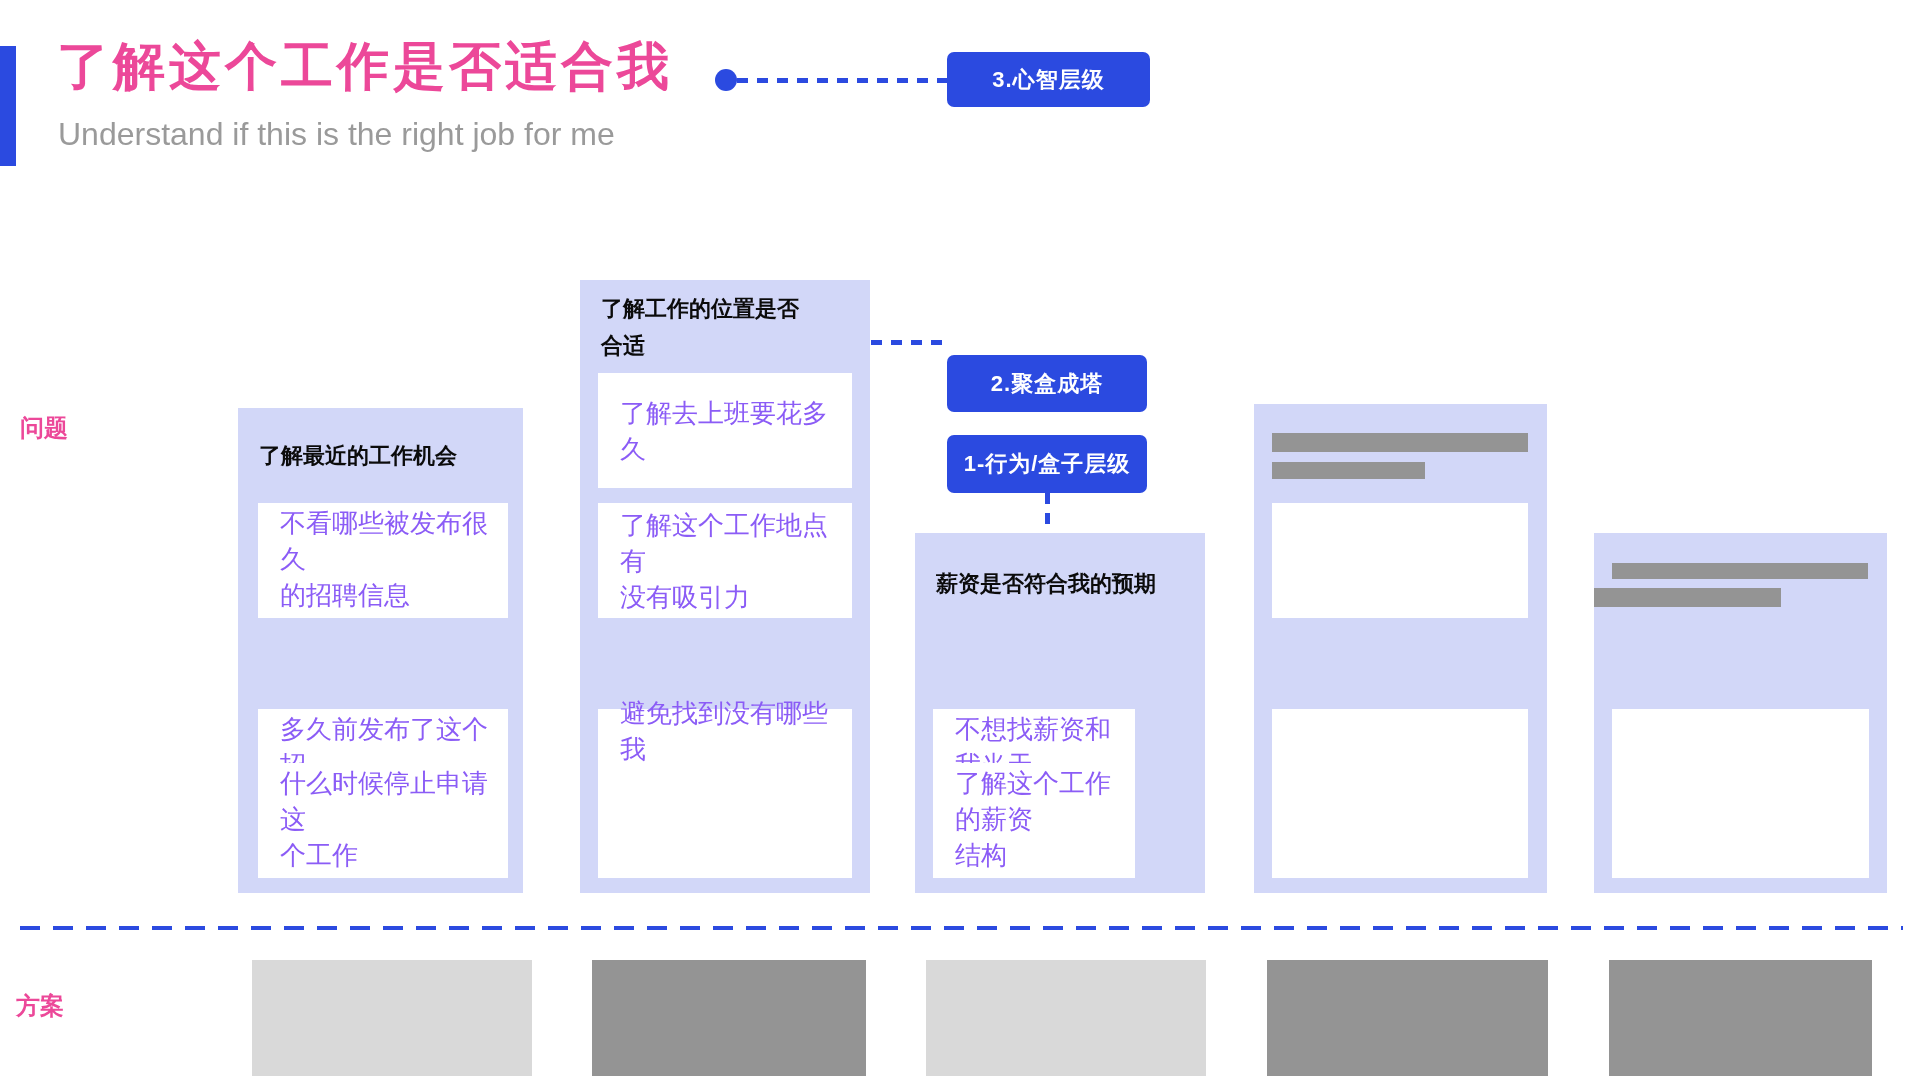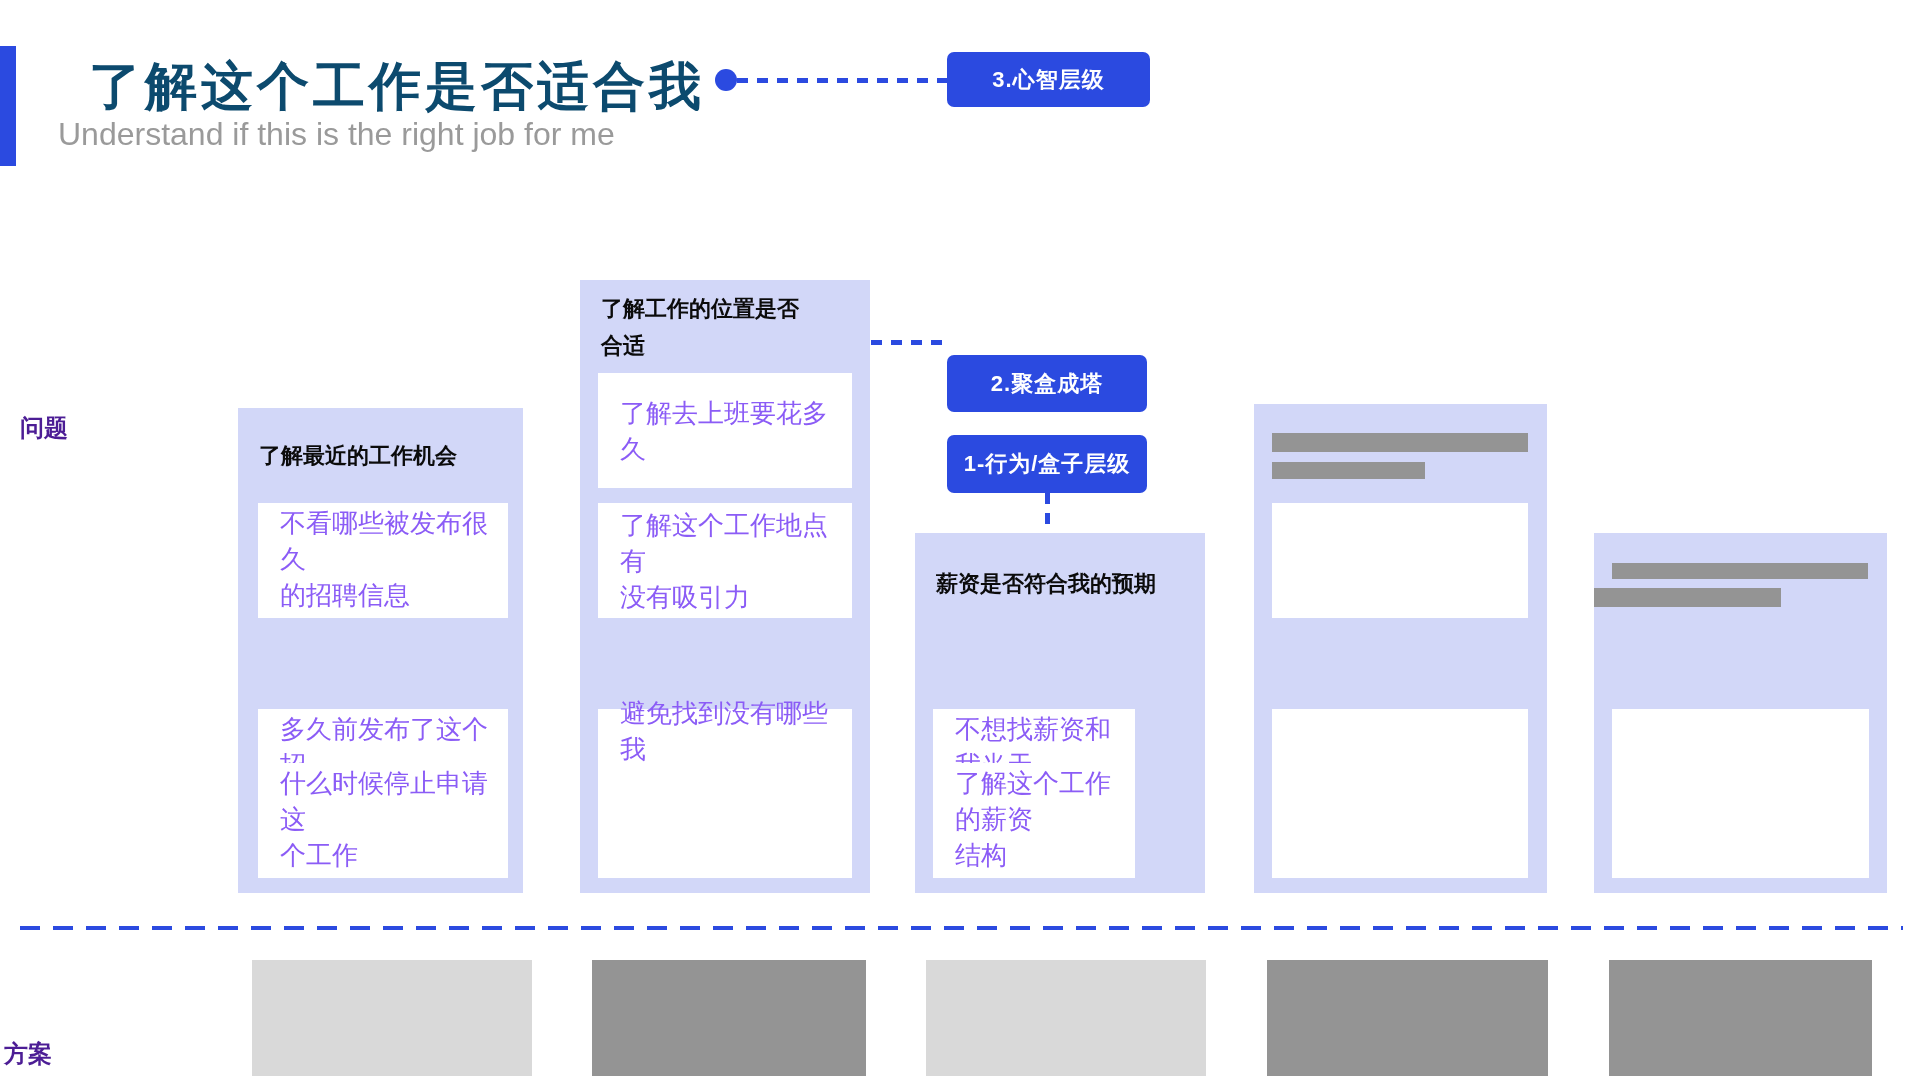--- a/index.html
+++ b/index.html
@@ -2,44 +2,44 @@
 <html><head>
 <meta charset="utf-8">
 <style>
   html,body{margin:0;padding:0;background:#ffffff;}
   .canvas{
     position:relative;width:1920px;height:1080px;background:#ffffff;overflow:hidden;
     font-family:"Liberation Sans","DejaVu Sans",sans-serif;color:#111111;
   }
   
   .accent-bar{position:absolute;left:0;top:46px;width:16px;height:120px;background:#2b4ae0;}
-  .page-title{position:absolute;left:57px;top:52px;font-size:52px;font-weight:700;
-    letter-spacing:4px;color:#0c4a6e;white-space:nowrap;margin-left:32px;}
+  .page-title{position:absolute;left:57px;top:32px;font-size:52px;font-weight:700;
+    letter-spacing:4px;color:#ec4899;white-space:nowrap;}
   .page-subtitle{position:absolute;left:58px;top:116px;font-size:32px;color:#9a9a9a;white-space:nowrap;}
   
   .dot{position:absolute;width:22px;height:22px;border-radius:50%;background:#2b4ae0;}
   .dot-title{left:715px;top:69px;}
   .dot-col2{left:829px;top:331px;}
   .dot-col3{left:1036px;top:630px;}
   .hdash{position:absolute;height:5px;
     background:repeating-linear-gradient(90deg,#2b4ae0 0 11px,transparent 11px 20px);}
   .hdash-title{left:737px;top:78px;width:210px;}
   .hdash-col2{left:851px;top:340px;width:96px;}
   .vdash{position:absolute;width:5px;left:1045px;top:493px;height:137px;
     background:repeating-linear-gradient(180deg,#2b4ae0 0 11px,transparent 11px 20px);}
   
   .badge{position:absolute;background:#2b4ae0;color:#ffffff;font-size:22px;font-weight:700;
     display:flex;align-items:center;justify-content:center;letter-spacing:1px;border-radius:7px;}
   .badge-3{left:947px;top:52px;width:203px;height:55px;}
   .badge-2{left:947px;top:314px;width:200px;height:57px;margin-top:41px;}
   .badge-1{left:947px;top:435px;width:200px;height:58px;}
   
-  .row-label{position:absolute;font-size:24px;font-weight:700;color:#4c1d95;}
+  .row-label{position:absolute;font-size:24px;font-weight:700;color:#ec4899;}
   .row-label-q{left:20px;top:412px;}
-  .row-label-s{left:4px;top:990px;margin-top:48px;}
+  .row-label-s{left:16px;top:990px;}
   
   .column{position:absolute;background:#d2d7f8;}
   .col1{left:238px;top:408px;width:285px;height:485px;}
   .col2{left:580px;top:280px;width:290px;height:613px;}
   .col3{left:915px;top:533px;width:290px;height:360px;}
   .col4{left:1254px;top:404px;width:293px;height:489px;}
   .col5{left:1594px;top:533px;width:293px;height:360px;}
   .col-header{position:absolute;display:flex;align-items:center;
     font-size:22px;font-weight:700;color:#0b0b0b;line-height:37px;white-space:pre-line;
     padding-left:21px;box-sizing:border-box;}

